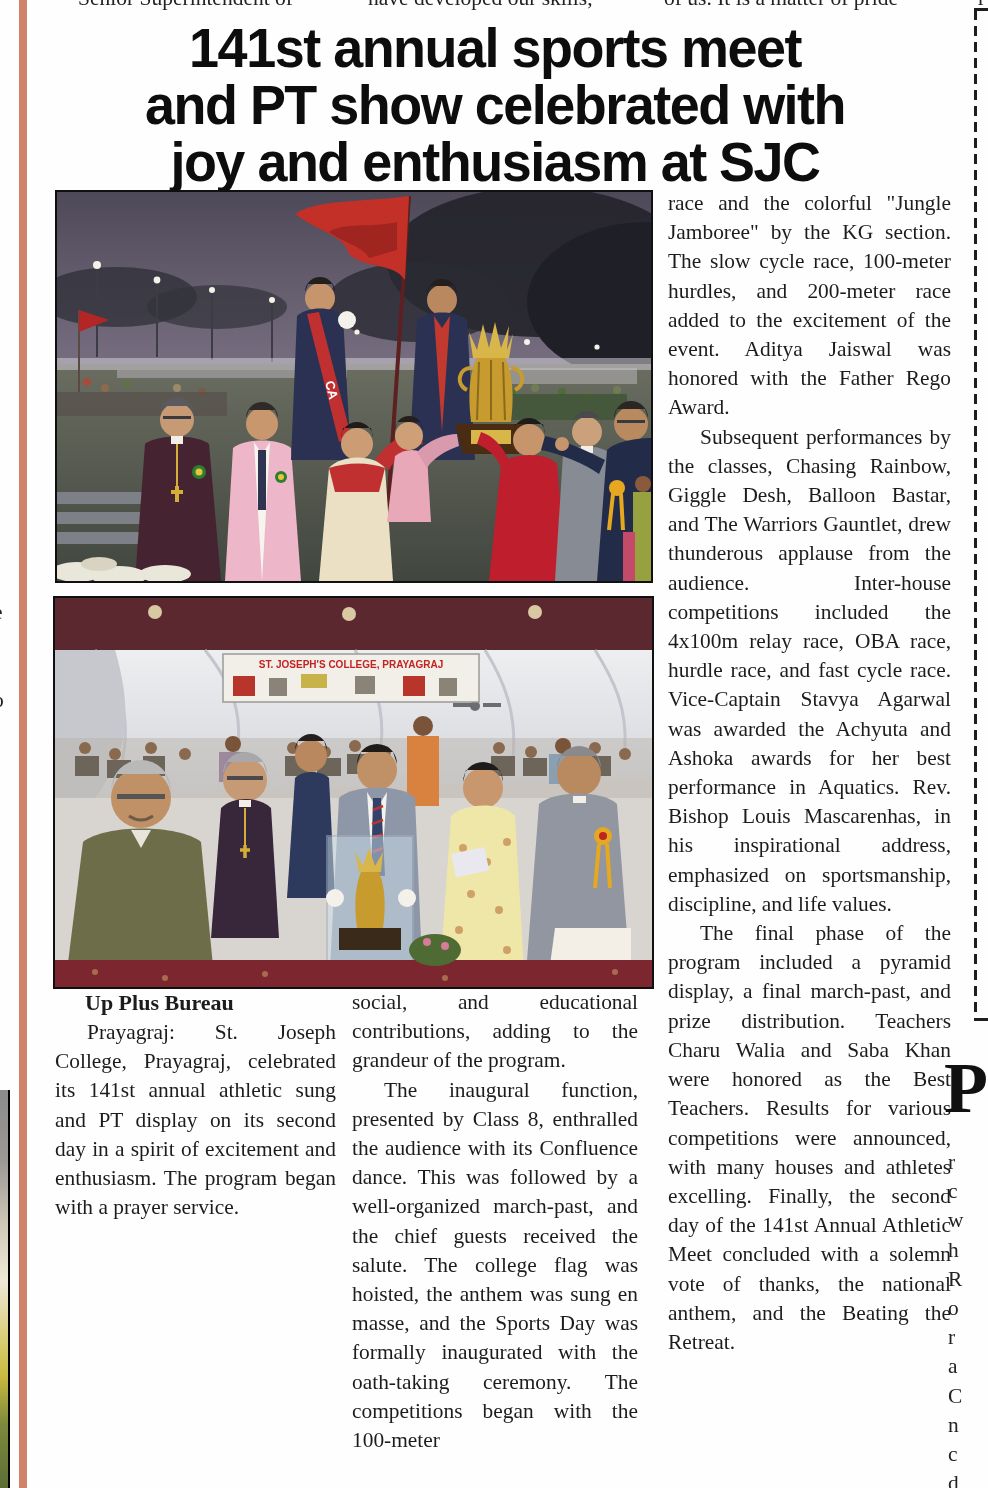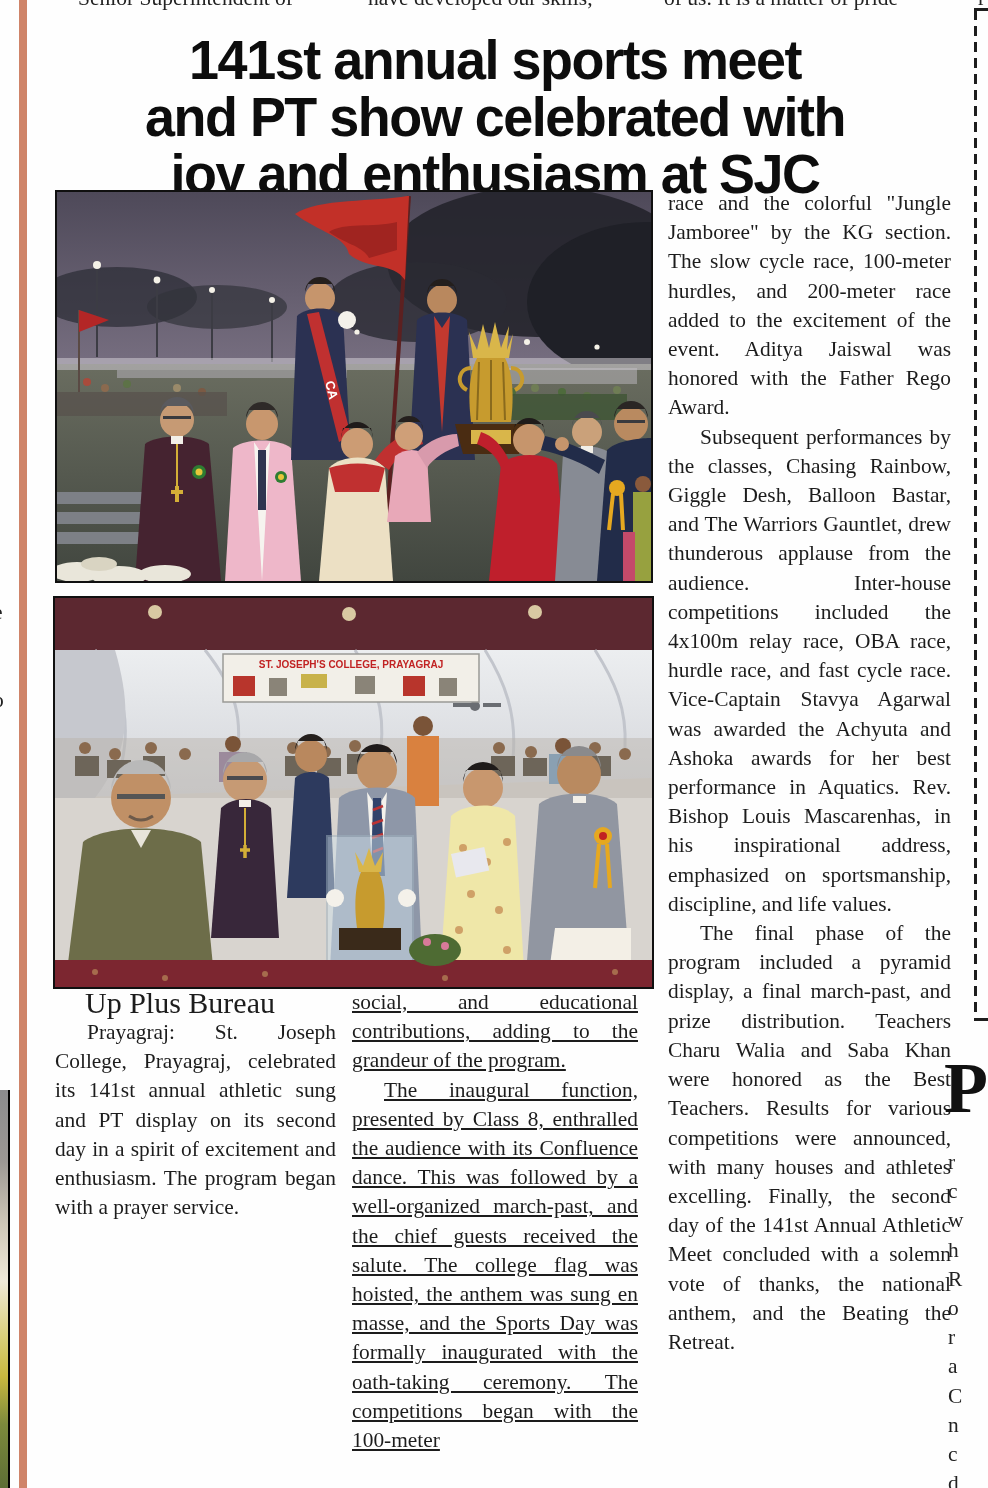--- a/index.html
+++ b/index.html
@@ -6,40 +6,40 @@
   .page{position:relative;width:988px;height:1488px;background:#fefefe;overflow:hidden;
         font-family:"Liberation Serif",serif;color:#1c1c1c;}
   .abs{position:absolute;}
   
   .orange-rule{left:19px;top:0;width:8px;height:1488px;background:#cf8469;}
   
   .top-frag{top:-14px;font-size:21.5px;white-space:nowrap;color:#222;}
   
   .headline{left:58px;top:20px;width:874px;text-align:center;
             font-family:"Liberation Sans",sans-serif;font-weight:bold;
-            font-size:55px;line-height:57px;letter-spacing:-1.5px;color:#0d0d0d;margin-top:12px;}
+            font-size:55px;line-height:57px;letter-spacing:-1.5px;color:#0d0d0d;}
   .headline .hl-line{transform:scaleX(0.98);transform-origin:center;white-space:nowrap;}
   
   .dash-v{left:974px;top:10px;width:3px;height:1011px;
           background:repeating-linear-gradient(180deg,#1d1d1d 0 10px,transparent 10px 16px);}
   .dash-h-top{left:974px;top:8px;width:14px;height:3px;background:#1d1d1d;}
   .dash-h-bot{left:974px;top:1018px;width:14px;height:3px;background:#1d1d1d;}
   
   .photo{border:2px solid #101010;overflow:hidden;background:#555;}
   .photo1{left:55px;top:190px;width:594px;height:389px;}
   .photo2{left:53px;top:596px;width:597px;height:389px;}
   .photo svg{display:block;}
   
   .col{font-size:21.4px;line-height:29.2px;text-align:justify;}
   .col p{margin:0;}
   .col p.ind{text-indent:32px;}
   .col3{left:668px;top:189px;width:283px;height:1295px;}
   .col1{left:55px;top:988px;width:281px;}
-  .col2{left:352px;top:988px;width:286px;text-decoration:underline;}
-  .byline{font-weight:normal;text-indent:30px;font-size:30px;line-height:30px;}
+  .col2{left:352px;top:988px;width:286px;}
+  .byline{font-weight:bold;text-indent:30px;font-size:22px;line-height:30px;}
   .dateline{font-weight:normal;}
   
   .right-sliver{left:948px;top:1148px;width:60px;font-size:21.4px;line-height:29.2px;color:#222;}
   .right-sliver div{white-space:nowrap;}
   .big-letter{left:944px;top:1052px;font-size:72px;font-weight:bold;line-height:72px;color:#111;}
   
   .left-frag{font-size:21.5px;color:#222;}
   .left-photo-sliver{left:0;top:1090px;width:8px;height:398px;border-right:2px solid #000;
      background:linear-gradient(180deg,#8b8b8d 0%,#9c9894 18%,#cfc8b8 34%,#efe9d8 48%,
        #d9cf7a 62%,#c9b93f 72%,#7d8a3c 84%,#5d6e35 100%);}

